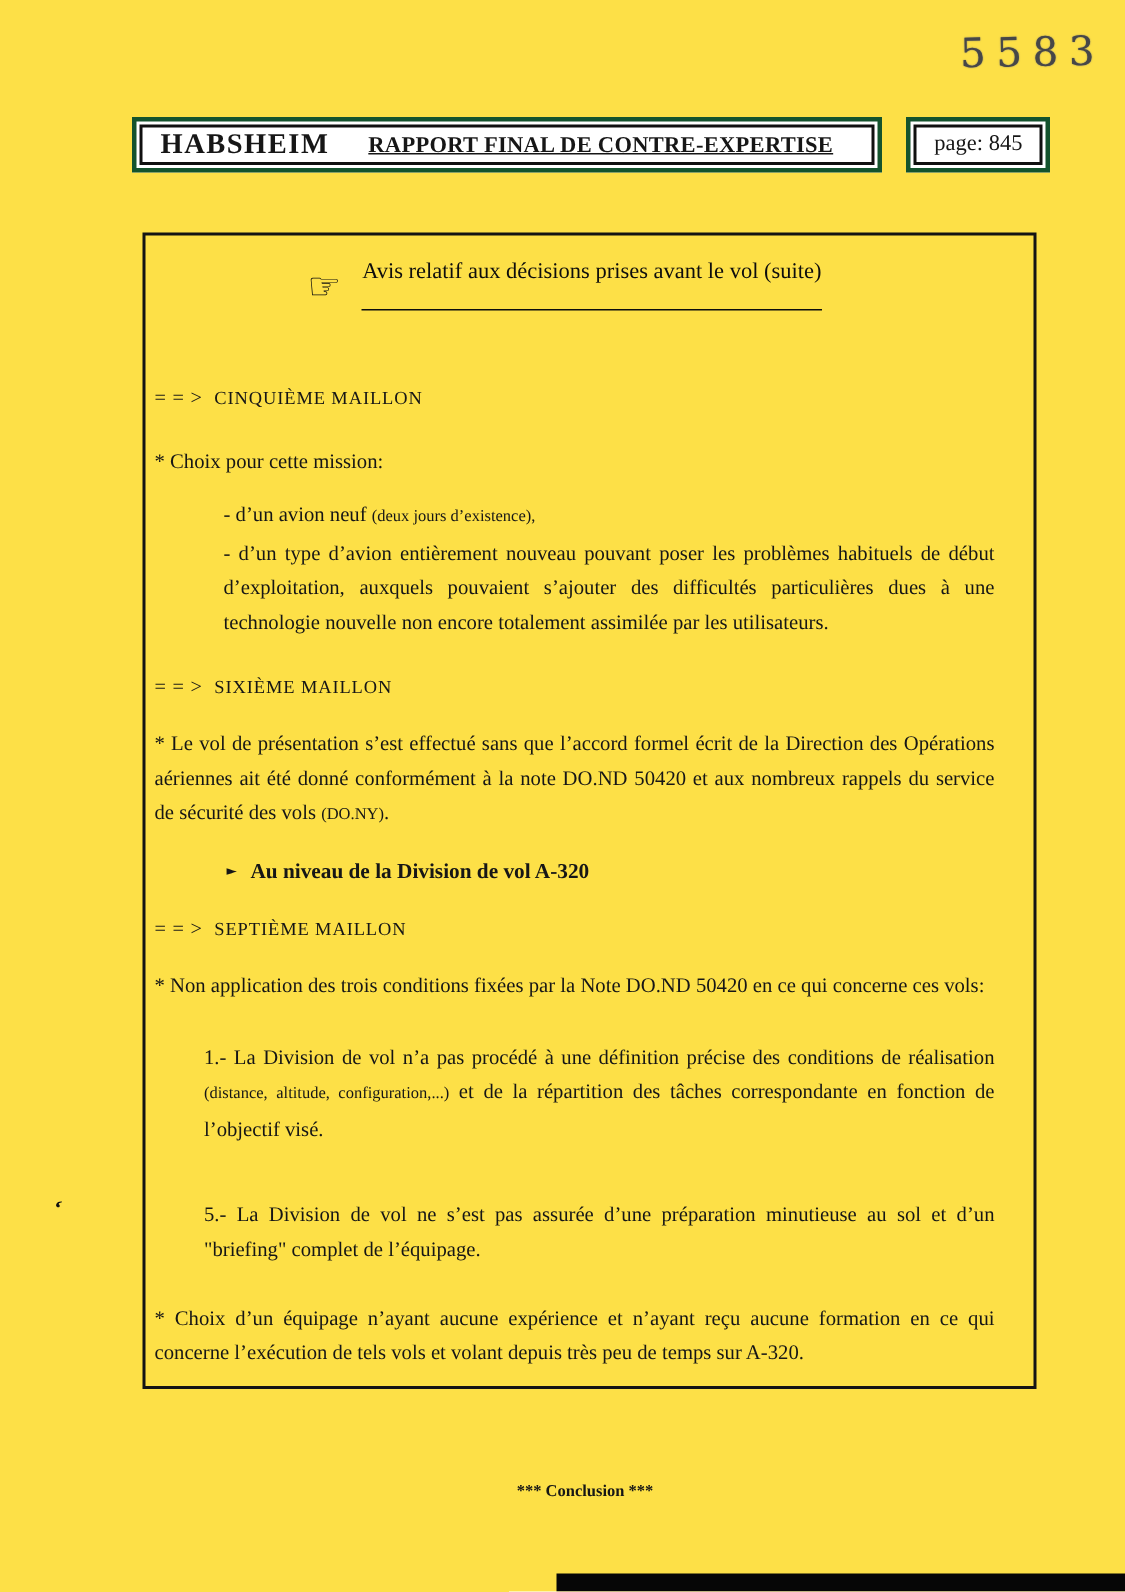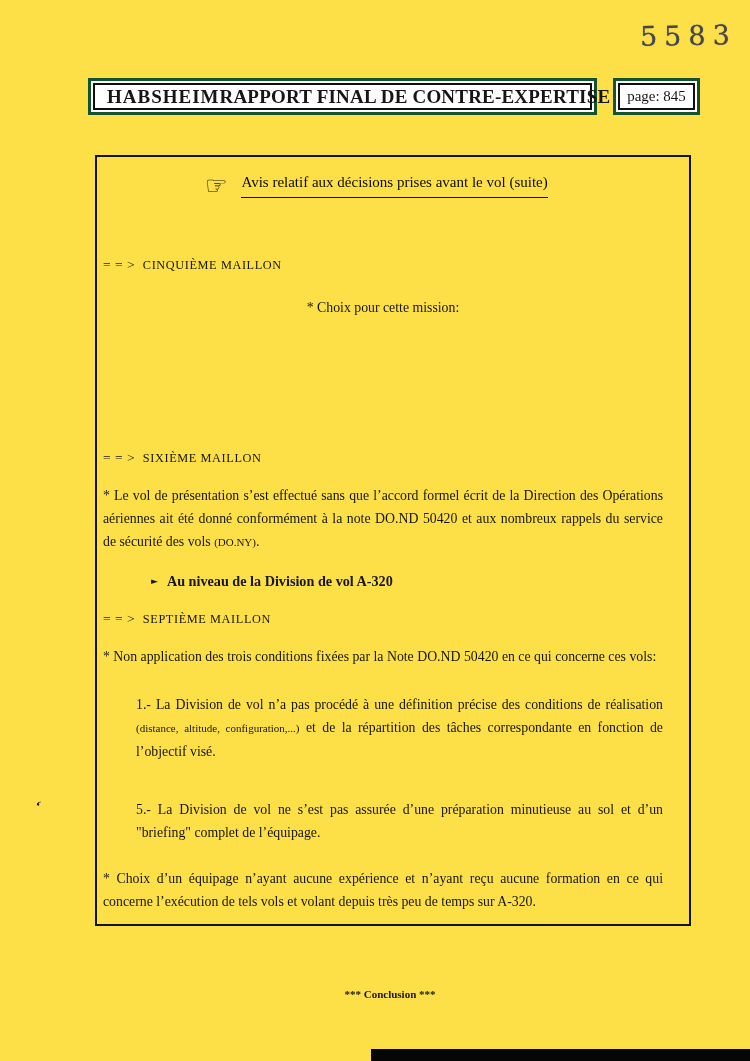--- a/index.html
+++ b/index.html
@@ -24,47 +24,47 @@
   }
 
   
   .header { position: absolute; top: 78px; left: 88px; width: 612px; height: 37px; display: flex; }
   .dbox { border: 3px solid #14532d; padding: 2px; background: #fff; height: 37px; }
   .dbox-inner { border: 2px solid #101010; height: 100%; display: flex; align-items: center; }
   .dbox.left { width: 509px; }
   .dbox.right { width: 97px; margin-left: 16px; }
   .org { font-weight: bold; font-size: 19px; letter-spacing: 1px; margin-left: 12px; white-space: nowrap; }
   .rtitle-wrap { flex: 1; text-align: center; }
-  .rtitle { font-weight: bold; font-size: 19px; letter-spacing: 0.2px; white-space: nowrap; }
+  .rtitle { font-weight: bold; font-size: 15px; letter-spacing: 0.2px; white-space: nowrap; text-decoration: underline; }
   .pg { justify-content: center; font-size: 15px; }
 
   
   .content-box {
     position: absolute; left: 95px; top: 155px;
     width: 596px; height: 771px;
     border: 2px solid #141414;
     background: transparent;
   }
   .doc-title-row {
     position: absolute; top: 16px; left: 108px;
     display: flex; align-items: center;
   }
   .manicule { font-family: "DejaVu Sans", sans-serif; font-size: 25px; line-height: 25px; margin-right: 14px; color: #0d0d0d; }
   .doc-title {
     font-size: 15px; color: #0d0d0d;
-    border-bottom: 1.5px solid #0d0d0d; padding-bottom: 6px;
+    border-bottom: 1.5px solid #0d0d0d; padding-bottom: 16px;
     white-space: nowrap;
   }
 
   .para {
     position: absolute; left: 6px; right: 26px;
     font-size: 13.8px; line-height: 23px;
     text-align: justify;
   }
-  .para.noj { text-align: center; }
+  .para.noj { text-align: left; }
   .indent-dash { left: 52px; }
   .indent-num { left: 39px; }
   .heading { font-size: 13.5px; letter-spacing: 0.5px; text-align: left; }
   .hlabel { font-size: 12.3px; letter-spacing: 0.6px; }
   .small { font-size: 11px; }
   .division { font-weight: bold; font-size: 14.2px; text-align: left; margin-left: 48px; }
   .division .bullet { font-family: "DejaVu Sans", sans-serif; font-size: 9px; vertical-align: 2px; margin-right: 9px; }
 
   .footer-line {
     position: absolute; top: 988px; left: 0; right: 0;
@@ -109,21 +109,25 @@
       <span class="doc-title">Avis relatif aux décisions prises avant le vol (suite)</span>
     </div>
 
     <div class="para heading" style="top:96px">
       <span>= = &gt;</span>&nbsp;
       <span class="hlabel">CINQUIÈME MAILLON</span>
     </div>
 
     <div class="para noj" style="top:139px">* Choix pour cette mission:</div>
 
+    <div class="para noj indent-dash" style="top:174px">
+      <span>- d’un avion neuf </span><span class="small">(deux jours d’existence),</span>
+    </div>
 
+    <div class="para indent-dash" style="top:200px">- d’un type d’avion entièrement nouveau pouvant poser les problèmes habituels de début d’exploitation, auxquels pouvaient s’ajouter des difficultés particulières dues à une technologie nouvelle non encore totalement assimilée par les utilisateurs.</div>
 
     <div class="para heading" style="top:289px">
       <span>= = &gt;</span>&nbsp;
       <span class="hlabel">SIXIÈME MAILLON</span>
     </div>
 
     <div class="para" style="top:327px">
       <span>* Le vol de présentation s’est effectué sans que l’accord formel écrit de la Direction des Opérations aériennes ait été donné conformément à la note DO.ND 50420 et aux nombreux rappels du service de sécurité des vols </span><span class="small">(DO.NY)</span><span>.</span>
     </div>
 

